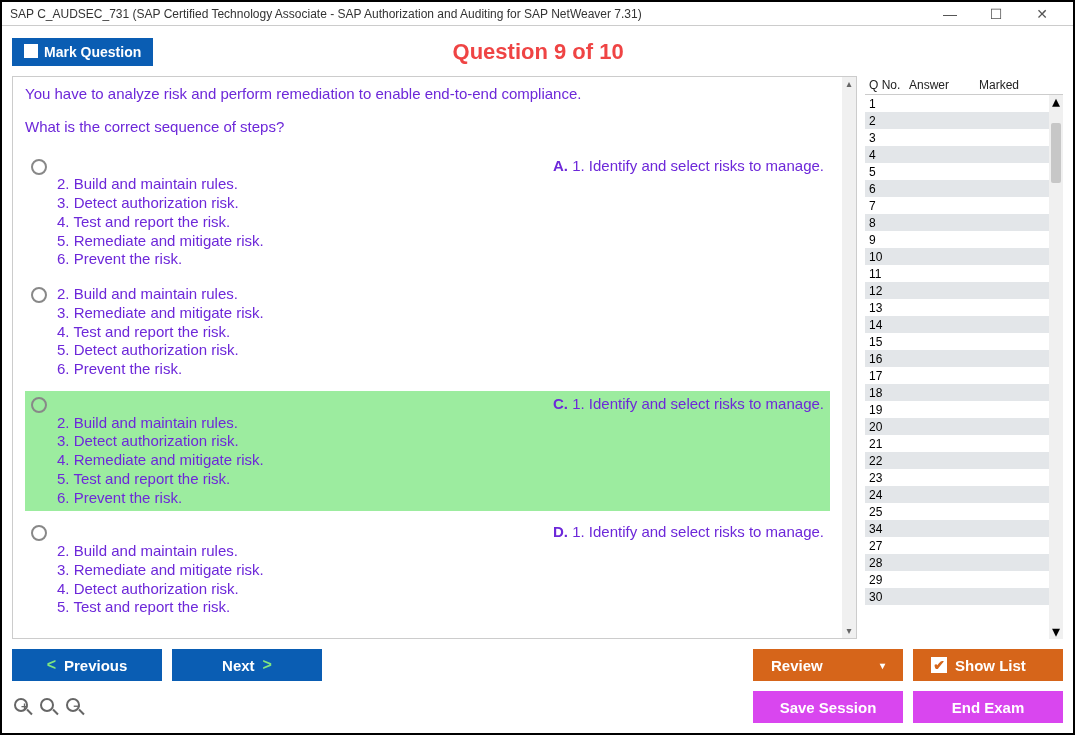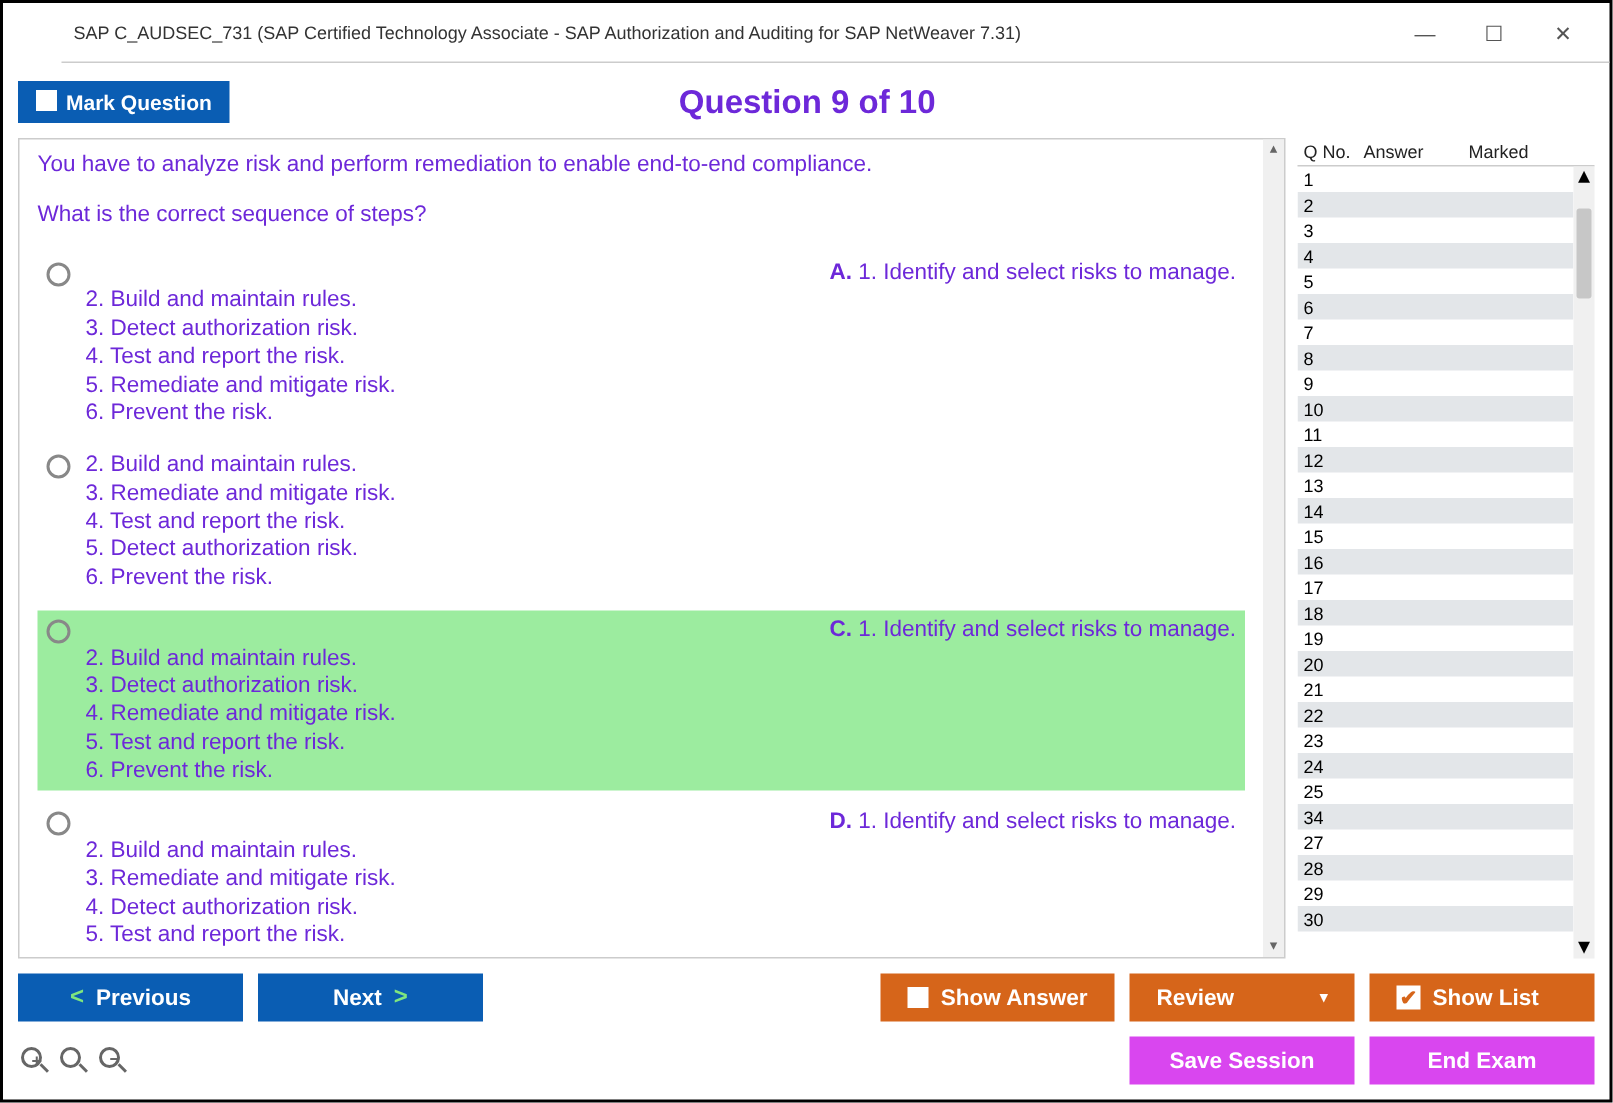--- a/index.html
+++ b/index.html
@@ -1,26 +1,26 @@
 <!DOCTYPE html>
 <html><head>
 <meta charset="utf-8">
 <style>
   * { box-sizing: border-box; margin: 0; padding: 0; }
   body { font-family: Arial, sans-serif; background: #fff; }
   .window { width: 1075px; height: 735px; border: 2px solid #000; position: relative; display: flex; flex-direction: column; }
-  .titlebar { height: 40px; display: flex; align-items: center; padding: 0 8px; font-size: 12px; color: #333; border-bottom: 1px solid #ccc; margin-left: 39px; }
+  .titlebar { height: 24px; display: flex; align-items: center; padding: 0 8px; font-size: 12px; color: #333; border-bottom: 1px solid #ccc; }
   .titlebar .title { flex: 1; }
   .win-controls { display: flex; gap: 0; }
   .win-btn { width: 46px; height: 26px; display: flex; align-items: center; justify-content: center; color: #555; font-size: 14px; cursor: pointer; }
   .content-area { flex: 1; display: flex; flex-direction: column; padding: 8px 10px 10px 10px; min-height: 0; }
   .top-row { display: flex; align-items: center; height: 36px; margin-bottom: 6px; }
   .mark-btn { background: #0a5db3; color: #fff; border: none; padding: 6px 12px; font-weight: bold; font-size: 14px; display: flex; align-items: flex-start; gap: 6px; cursor: pointer; }
   .mark-chk { width: 14px; height: 14px; background: #fff; display: inline-block; }
-  .question-title { flex: 1; text-align: center; font-size: 22px; font-weight: bold; color: #6d28d9; }
+  .question-title { flex: 1; text-align: center; font-size: 22px; font-weight: bold; color: #ef4444; }
   .title-spacer { width: 140px; }
   .main-row { flex: 1; display: flex; min-height: 0; }
   .question-pane { flex: 1; border: 1px solid #ccc; position: relative; display: flex; min-height: 0; }
   .question-scroll { flex: 1; overflow-y: hidden; padding: 8px 12px; font-size: 15px; color: #6d28d9; line-height: 1.25; }
   .q-intro { margin-bottom: 14px; }
   .q-prompt { margin-bottom: 16px; }
   .option { display: flex; align-items: flex-start; padding: 4px 6px; margin-bottom: 8px; }
   .option.selected { background: #9cec9f; }
   .radio { width: 16px; height: 16px; border: 2px solid #888; border-radius: 50%; margin-right: 10px; margin-top: 2px; flex-shrink: 0; cursor: pointer; }
   .option-body { flex: 1; }
@@ -255,24 +255,20 @@
         <button class="btn-blue">
           <span class="chev-l">&lt;</span>
           <span>Previous</span>
         </button>
         <button class="btn-blue">
           <span>Next</span>
           <span class="chev-r">&gt;</span>
         </button>
         <div class="spacer-flex"></div>
         <button class="btn-orange">
-          <span class="square-chk"></span>
-          <span>Show Answer</span>
-        </button>
-        <button class="btn-orange">
           <span>Review</span>
           <span class="review-arrow">▾</span>
         </button>
         <button class="btn-orange">
           <span class="chk-mark">✔</span>
           <span>Show List</span>
         </button>
       </div>
       <div class="footer-row2">
         <div class="zoom-icons">

